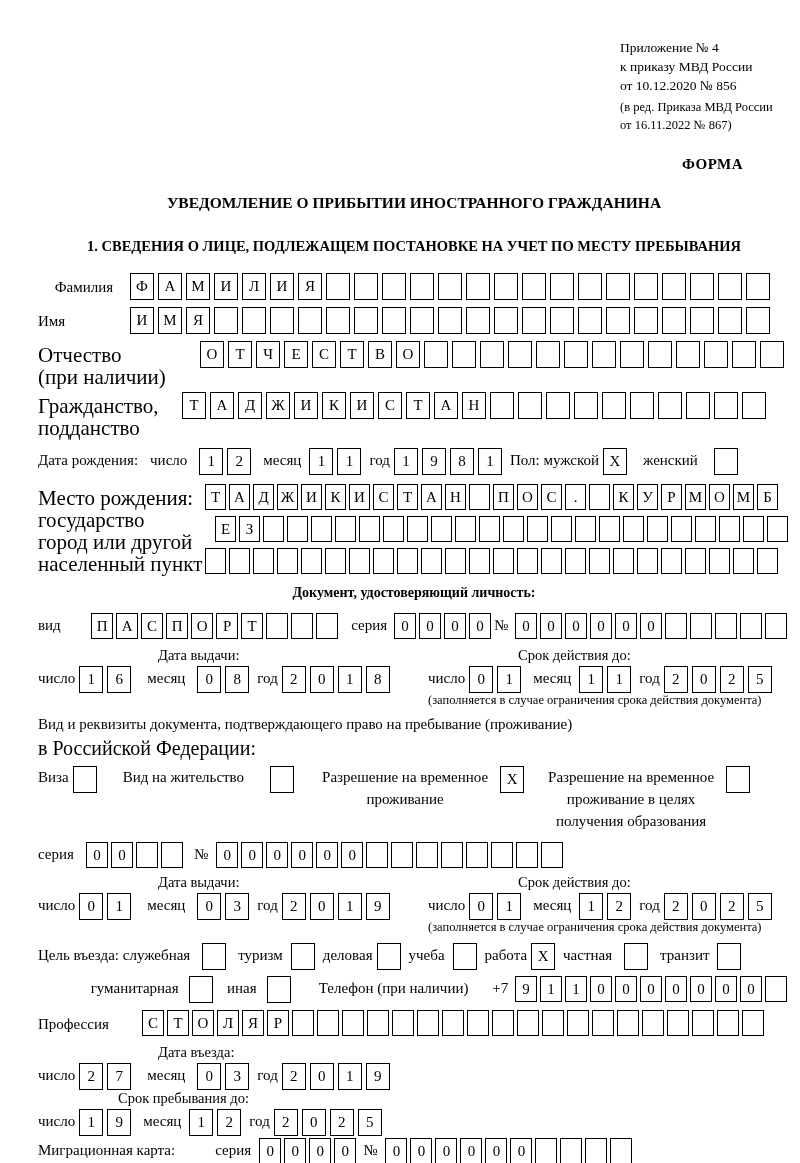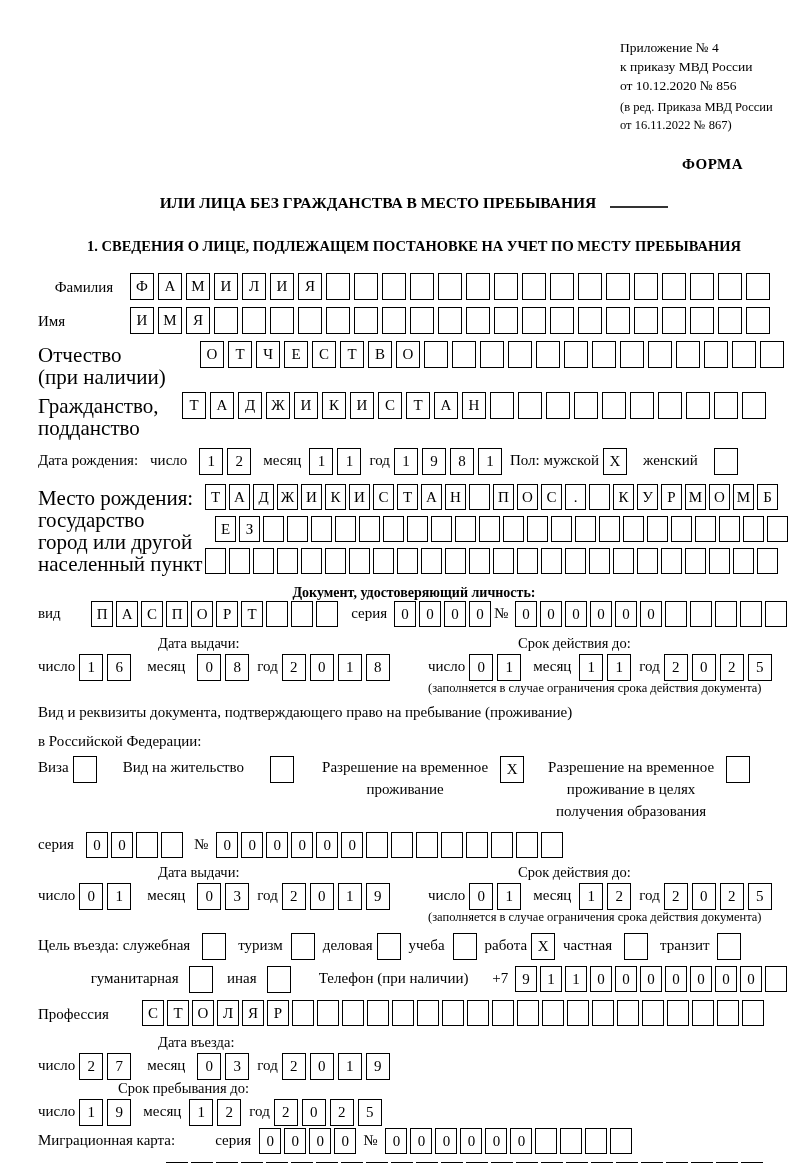--- a/index.html
+++ b/index.html
@@ -62,21 +62,21 @@
     <div>к приказу МВД России</div>
     <div>от 10.12.2020 № 856</div>
     <div class="small">
       <div>(в ред. Приказа МВД России</div>
       <div>от 16.11.2022 № 867)</div>
     </div>
   </div>
   <div class="forma">ФОРМА</div>
 
   <div class="title">
-    <div><span>ИЛИ ЛИЦА БЕЗ ГРАЖДАНСТВА В МЕСТО ПРЕБЫВАНИЯ</span><span class="t-underline"></span></div>
+    <div>УВЕДОМЛЕНИЕ О ПРИБЫТИИ ИНОСТРАННОГО ГРАЖДАНИНА</div>
   </div>
 
   <div class="sect">1. СВЕДЕНИЯ О ЛИЦЕ, ПОДЛЕЖАЩЕМ ПОСТАНОВКЕ НА УЧЕТ ПО МЕСТУ ПРЕБЫВАНИЯ</div>
 
   <div class="frow" style="margin-top:18px;">
     <div class="flabel" style="width:92px;text-align:center;">Фамилия</div>
     <div class="cells">
         <span class="cell">Ф</span>
         <span class="cell">А</span>
         <span class="cell">М</span>
@@ -315,21 +315,21 @@
           <span class="cell">&nbsp;</span>
           <span class="cell">&nbsp;</span>
           <span class="cell">&nbsp;</span>
           <span class="cell">&nbsp;</span>
         </div>
     </div>
   </div>
 
   <div class="doc-head">Документ, удостоверяющий личность:</div>
 
-  <div class="dt-row" style="margin-top:0;">
+  <div class="dt-row" style="margin-top:12px;">
     <span class="inline-lbl">вид</span>
       <span style="width:36px;"></span>
     <span class="cells md">
         <span class="cell">П</span>
         <span class="cell">А</span>
         <span class="cell">С</span>
         <span class="cell">П</span>
         <span class="cell">О</span>
         <span class="cell">Р</span>
         <span class="cell">Т</span>
@@ -415,21 +415,21 @@
             <span class="cell">0</span>
             <span class="cell">2</span>
             <span class="cell">5</span>
           </span>
       </div>
       <div class="note">(заполняется в случае ограничения срока действия документа)</div>
     </div>
   </div>
 
   <div style="font-size:15px; margin-top:8px;">Вид и реквизиты документа, подтверждающего право на пребывание (проживание)</div>
-  <div style="font-size:15px; margin-top:12px;">в Российской Федерации:</div>
+  <div style="font-size:20px; margin-top:4px;">в Российской Федерации:</div>
 
   <div class="opt-row">
     <div class="opt">
       <span class="opt-label">Виза</span>
         <span class="gap4"></span>
       <span class="cells">
           <span class="cell">&nbsp;</span>
         </span>
     </div>
     <span style="width:22px;"></span>

